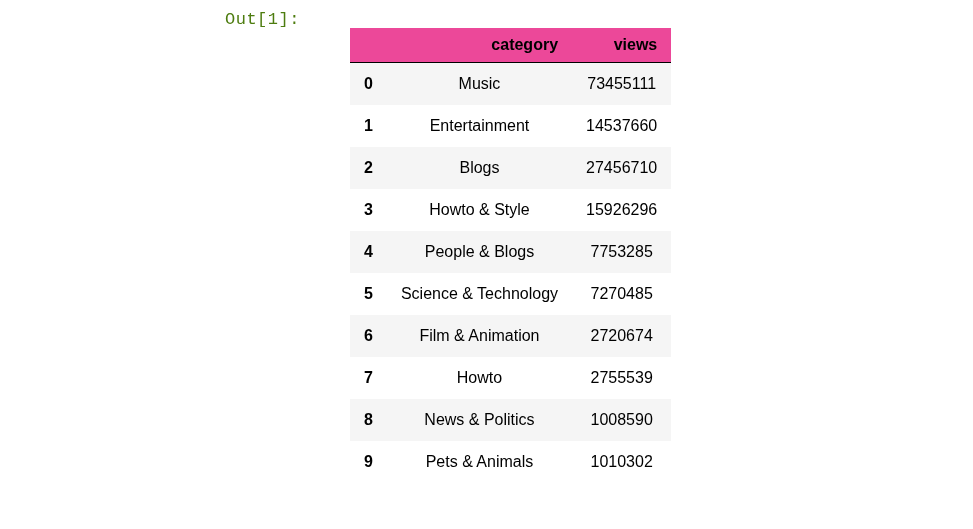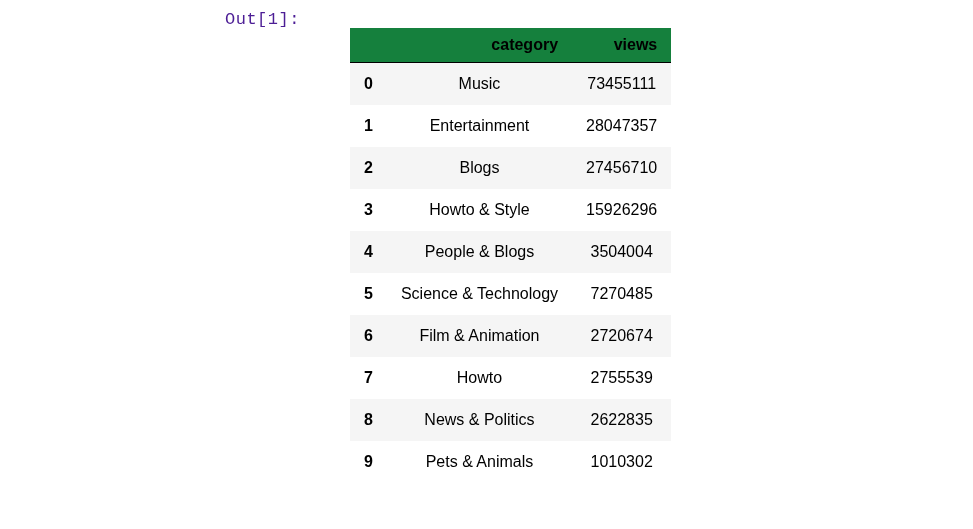--- a/index.html
+++ b/index.html
@@ -13,40 +13,40 @@
       width: 973px;
       height: 529px;
       position: relative;
     }
     .output-prompt {
       position: absolute;
       left: 225px;
       top: 10px;
       font-family: "Menlo", "Monaco", "Courier New", monospace;
       font-size: 17px;
-      color: #4c1d95;
+      color: #4d7c0f;
       font-weight: normal;
       letter-spacing: 0.5px;
     }
     .table-wrap {
       position: absolute;
       left: 350px;
       top: 28px;
     }
     table.dataframe {
       border-collapse: collapse;
       font-size: 16px;
       color: #000000;
     }
     table.dataframe thead th {
       font-weight: bold;
       text-align: right;
       padding: 8px 14px;
       border-bottom: 1px solid #000000;
-      background: #15803d;
+      background: #ec4899;
     }
     table.dataframe thead th.blank {
       border-bottom: 1px solid #000000;
     }
     table.dataframe tbody th {
       font-weight: bold;
       text-align: left;
       padding: 12px 14px;
     }
     table.dataframe tbody td {
@@ -78,56 +78,56 @@
     </thead>
     <tbody>
       <tr class="even">
         <th>0</th>
         <td>Music</td>
         <td>73455111</td>
       </tr>
       <tr class="odd">
         <th>1</th>
         <td>Entertainment</td>
-        <td>28047357</td>
+        <td>14537660</td>
       </tr>
       <tr class="even">
         <th>2</th>
         <td>Blogs</td>
         <td>27456710</td>
       </tr>
       <tr class="odd">
         <th>3</th>
         <td>Howto &amp; Style</td>
         <td>15926296</td>
       </tr>
       <tr class="even">
         <th>4</th>
         <td>People &amp; Blogs</td>
-        <td>3504004</td>
+        <td>7753285</td>
       </tr>
       <tr class="odd">
         <th>5</th>
         <td>Science &amp; Technology</td>
         <td>7270485</td>
       </tr>
       <tr class="even">
         <th>6</th>
         <td>Film &amp; Animation</td>
         <td>2720674</td>
       </tr>
       <tr class="odd">
         <th>7</th>
         <td>Howto</td>
         <td>2755539</td>
       </tr>
       <tr class="even">
         <th>8</th>
         <td>News &amp; Politics</td>
-        <td>2622835</td>
+        <td>1008590</td>
       </tr>
       <tr class="odd">
         <th>9</th>
         <td>Pets &amp; Animals</td>
         <td>1010302</td>
       </tr>
     </tbody>
   </table>
 </div>
 

